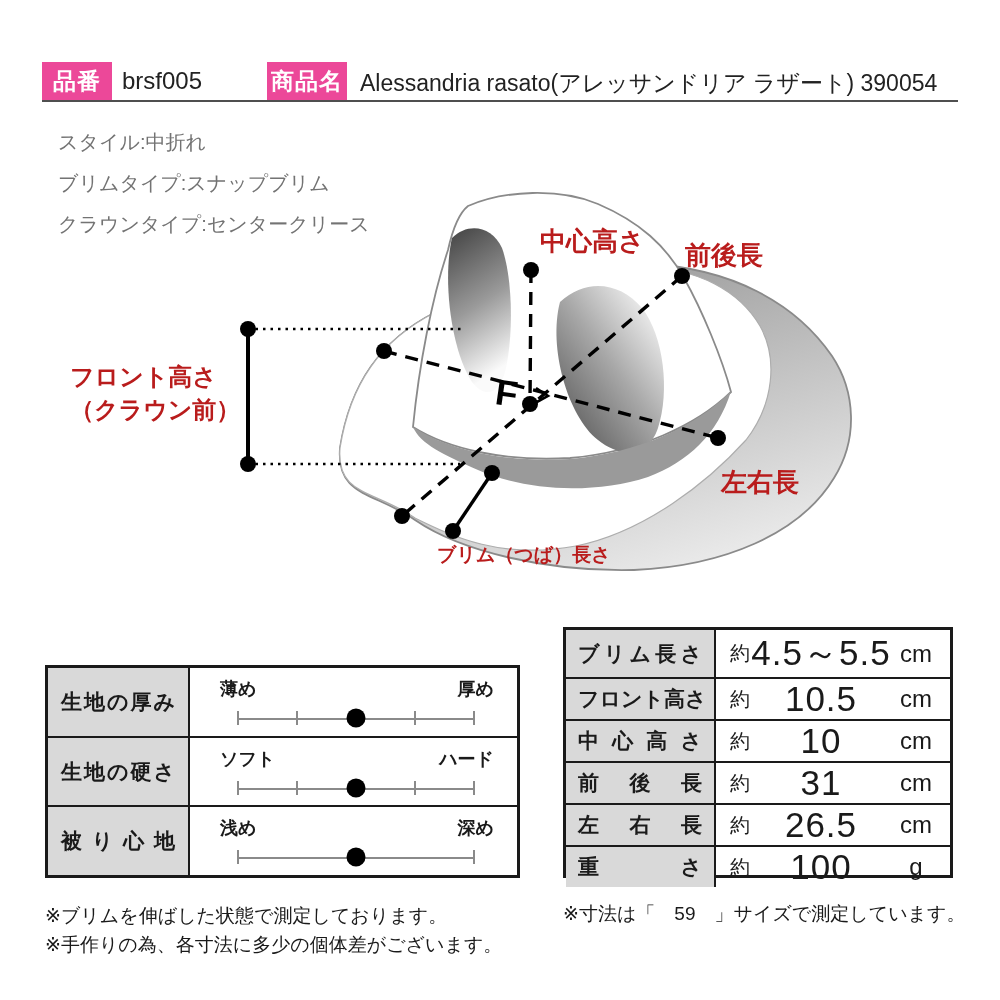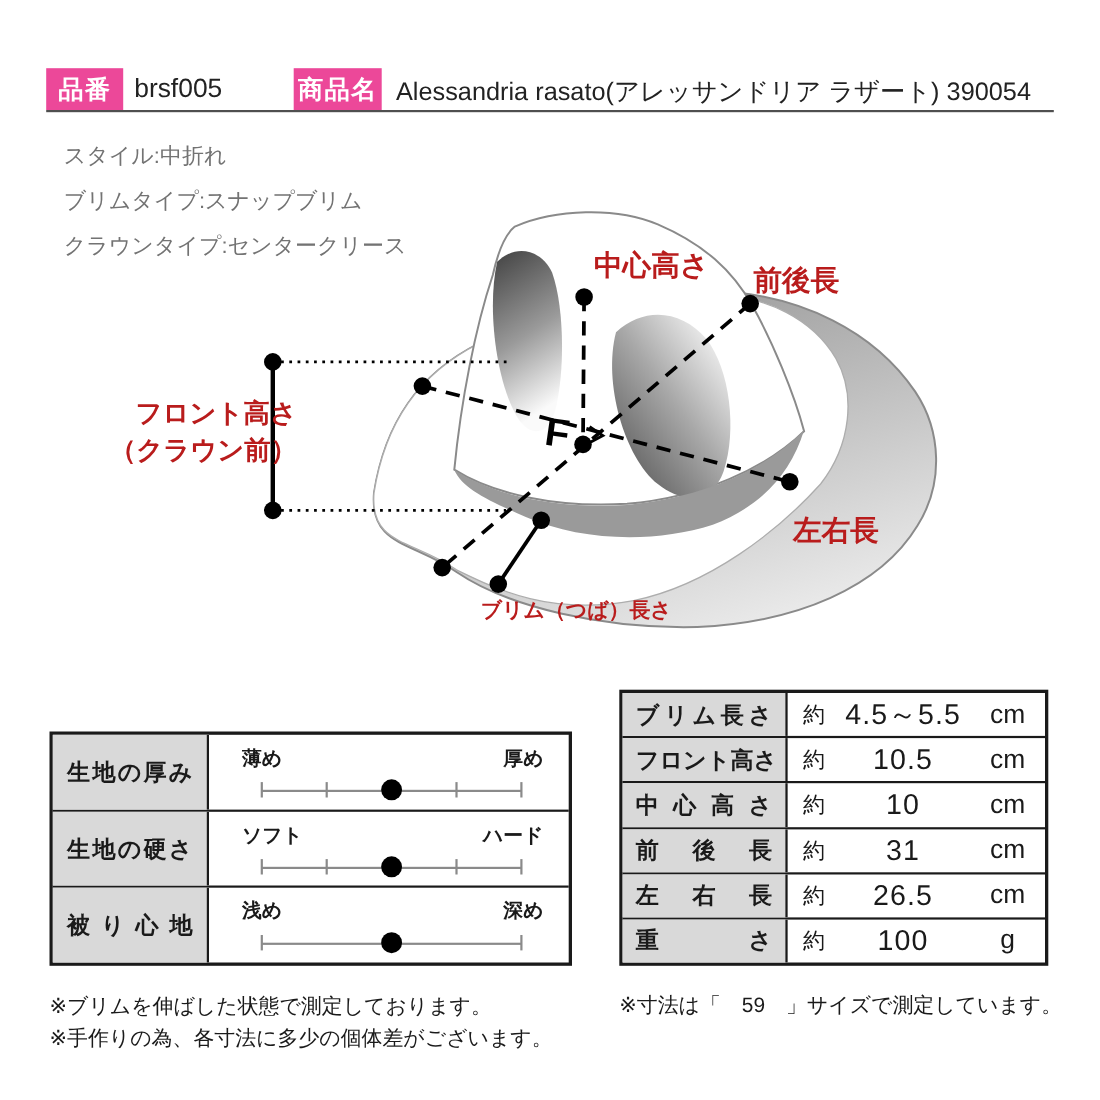--- a/index.html
+++ b/index.html
@@ -22,21 +22,21 @@
   .specs { position:absolute; left:58px; top:122px; font-size:20px; font-weight:500; color:#737373; }
   .specs div { height:41px; line-height:41px; }
 
   
   .hat-svg { position:absolute; left:0; top:0; }
   .dlabel { position:absolute; font-weight:700; color:#b91c1c; white-space:nowrap; }
   .dlabel-center { left:540px; top:224px; font-size:26px; }
   .dlabel-fb { left:685px; top:238px; font-size:26px; }
   .dlabel-lr { left:721px; top:465px; font-size:26px; }
   .dlabel-brim { left:437px; top:542px; font-size:19px; }
-  .dlabel-front { left:70px; top:360px; width:200px; text-align:right; font-size:24px; line-height:33px; }
+  .dlabel-front { left:70px; top:360px; width:200px; text-align:left; font-size:24px; line-height:33px; }
 
   
   .fabric-table { position:absolute; left:45px; top:665px; width:475px; height:213px;
                   border:3px solid #1a1a1a; display:flex; flex-direction:column; background:#fff; }
   .f-row { flex:1; display:flex; border-bottom:2px solid #1a1a1a; }
   .f-row:last-child { border-bottom:none; }
   .f-label { width:142px; background:#d9d9d9; border-right:2px solid #1a1a1a;
              display:flex; align-items:center; padding:0 13px; font-size:21px; font-weight:600; }
   .f-slider { flex:1; padding:9px 23px 0 30px; }
   .f-ends { display:flex; justify-content:space-between; font-size:18px; font-weight:600; }
@@ -48,21 +48,21 @@
 
   
   .meas-table { position:absolute; left:563px; top:627px; width:390px; height:251px;
                 border:3px solid #1a1a1a; display:flex; flex-direction:column; background:#fff; }
   .m-row { flex:1; display:flex; border-bottom:2px solid #1a1a1a; }
   .m-row:last-child { border-bottom:none; }
   .m-label { width:150px; background:#d9d9d9; border-right:2px solid #1a1a1a;
              display:flex; align-items:center; padding:0 12px; font-size:21px; font-weight:600; }
   .m-value { flex:1; display:flex; align-items:center; padding:0 10px 0 14px; }
   .m-approx { font-size:20px; font-weight:500; }
-  .m-val { flex:1; text-align:center; font-size:26px; font-weight:500; letter-spacing:1px; }
+  .m-val { flex:1; text-align:center; font-size:35px; font-weight:500; letter-spacing:1px; }
   .m-unit { width:48px; text-align:center; font-size:24px; font-weight:500; }
 
   
   .notes-left { position:absolute; left:45px; top:901px; font-size:19px; font-weight:500; line-height:29px; }
   .note-right { position:absolute; left:563px; top:901px; font-size:19px; font-weight:500; }
 </style>
 </head>
 <body>
 
 <div class="page">

